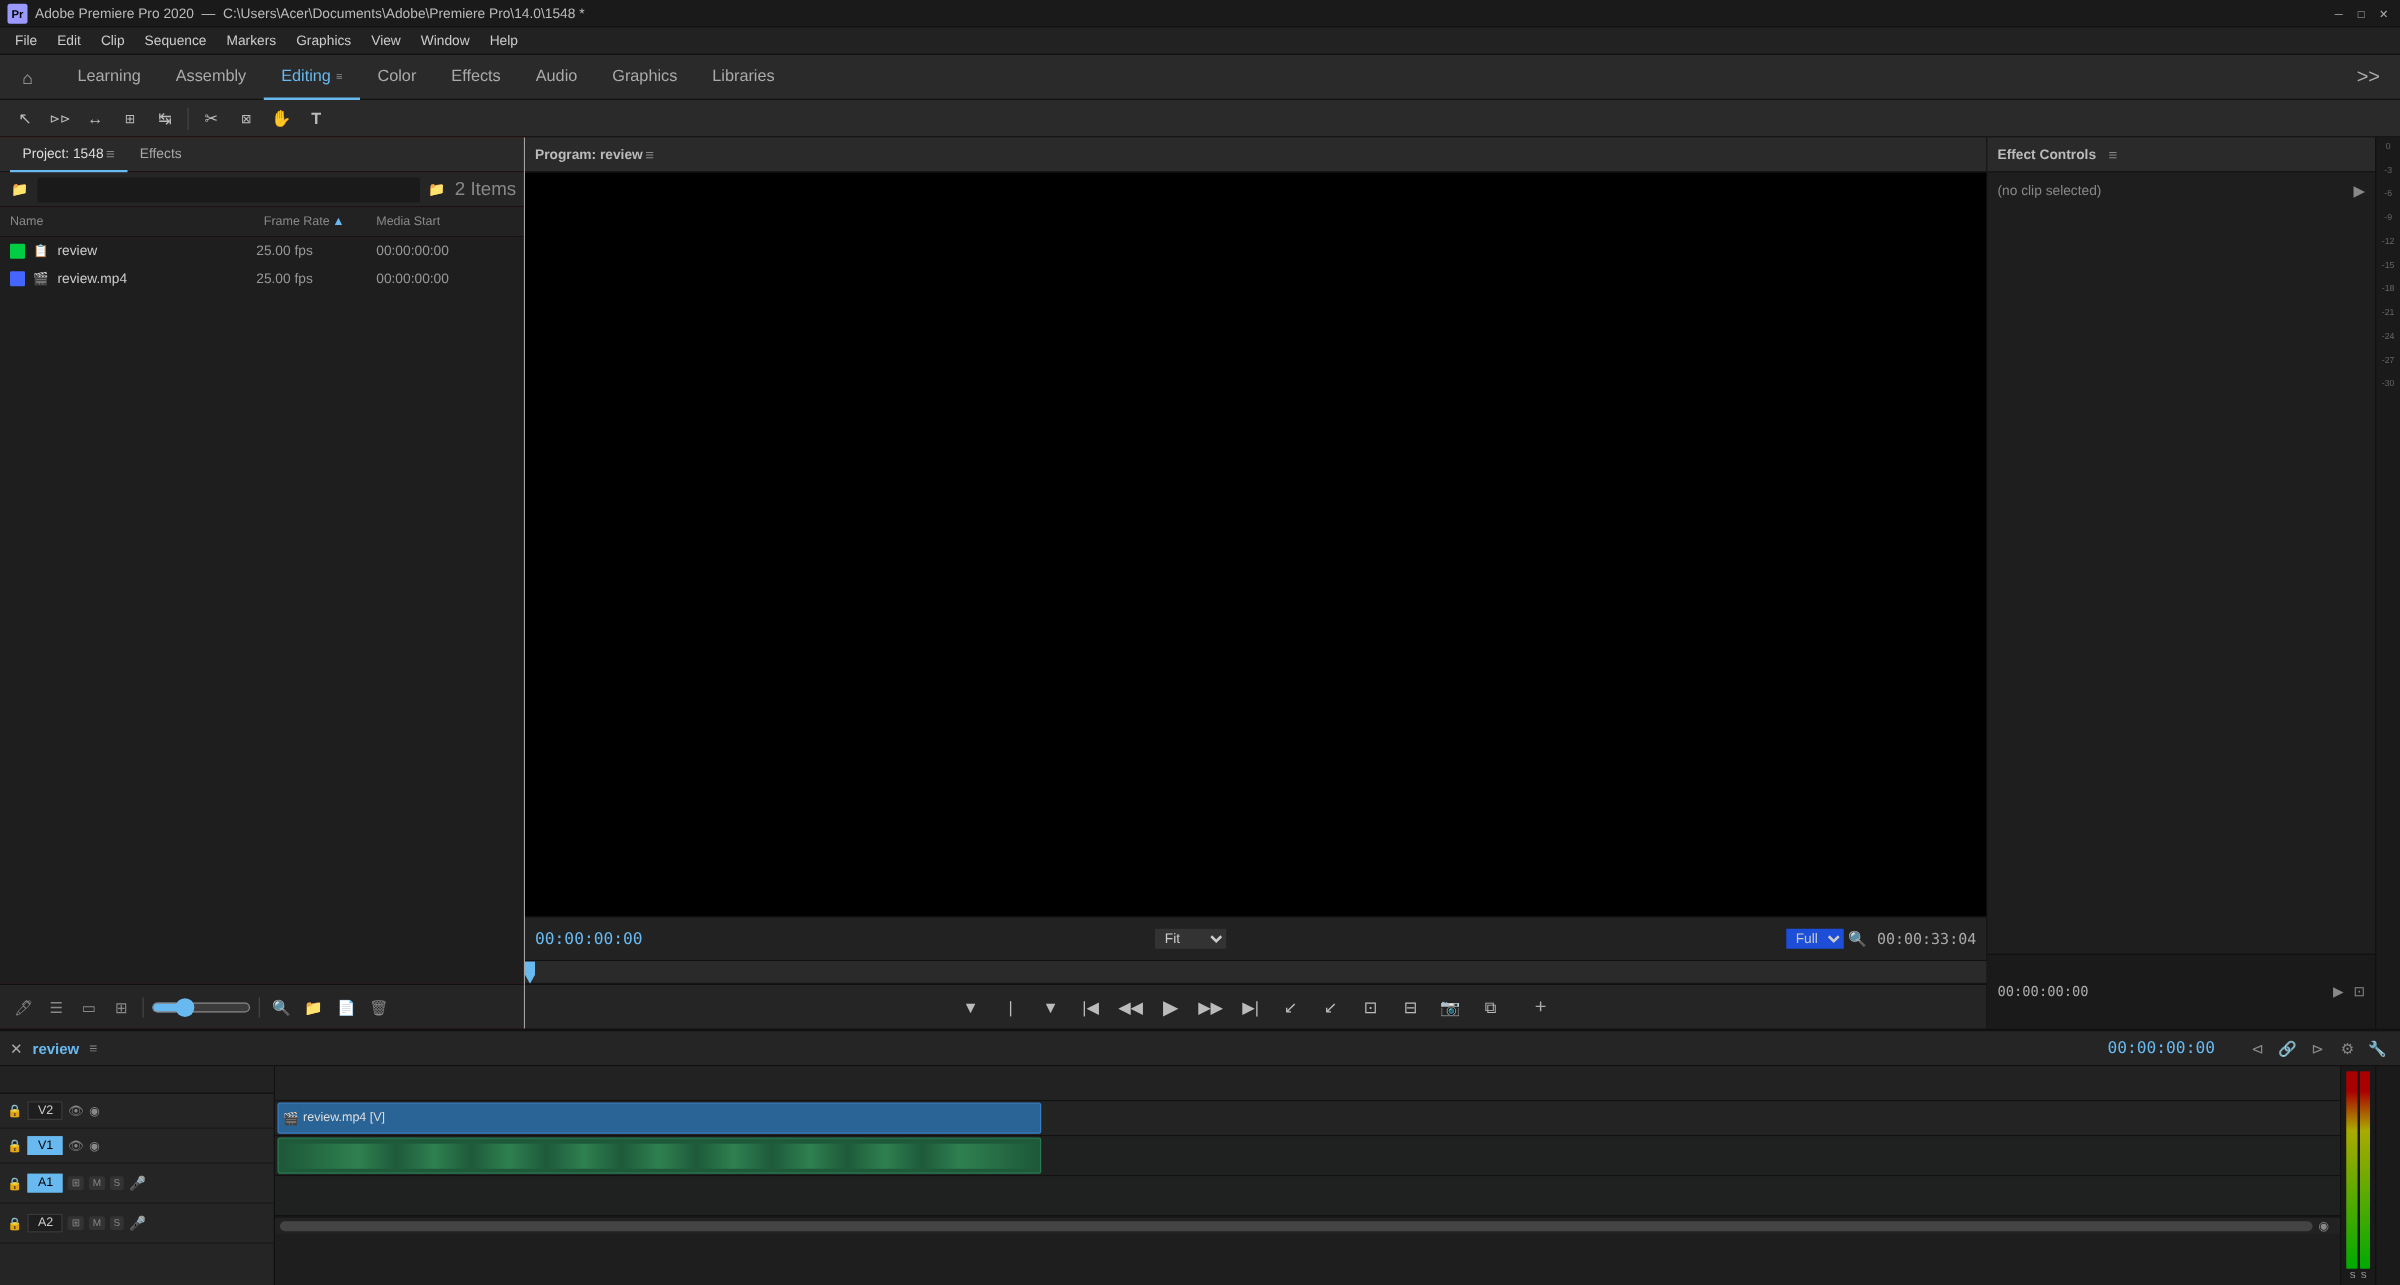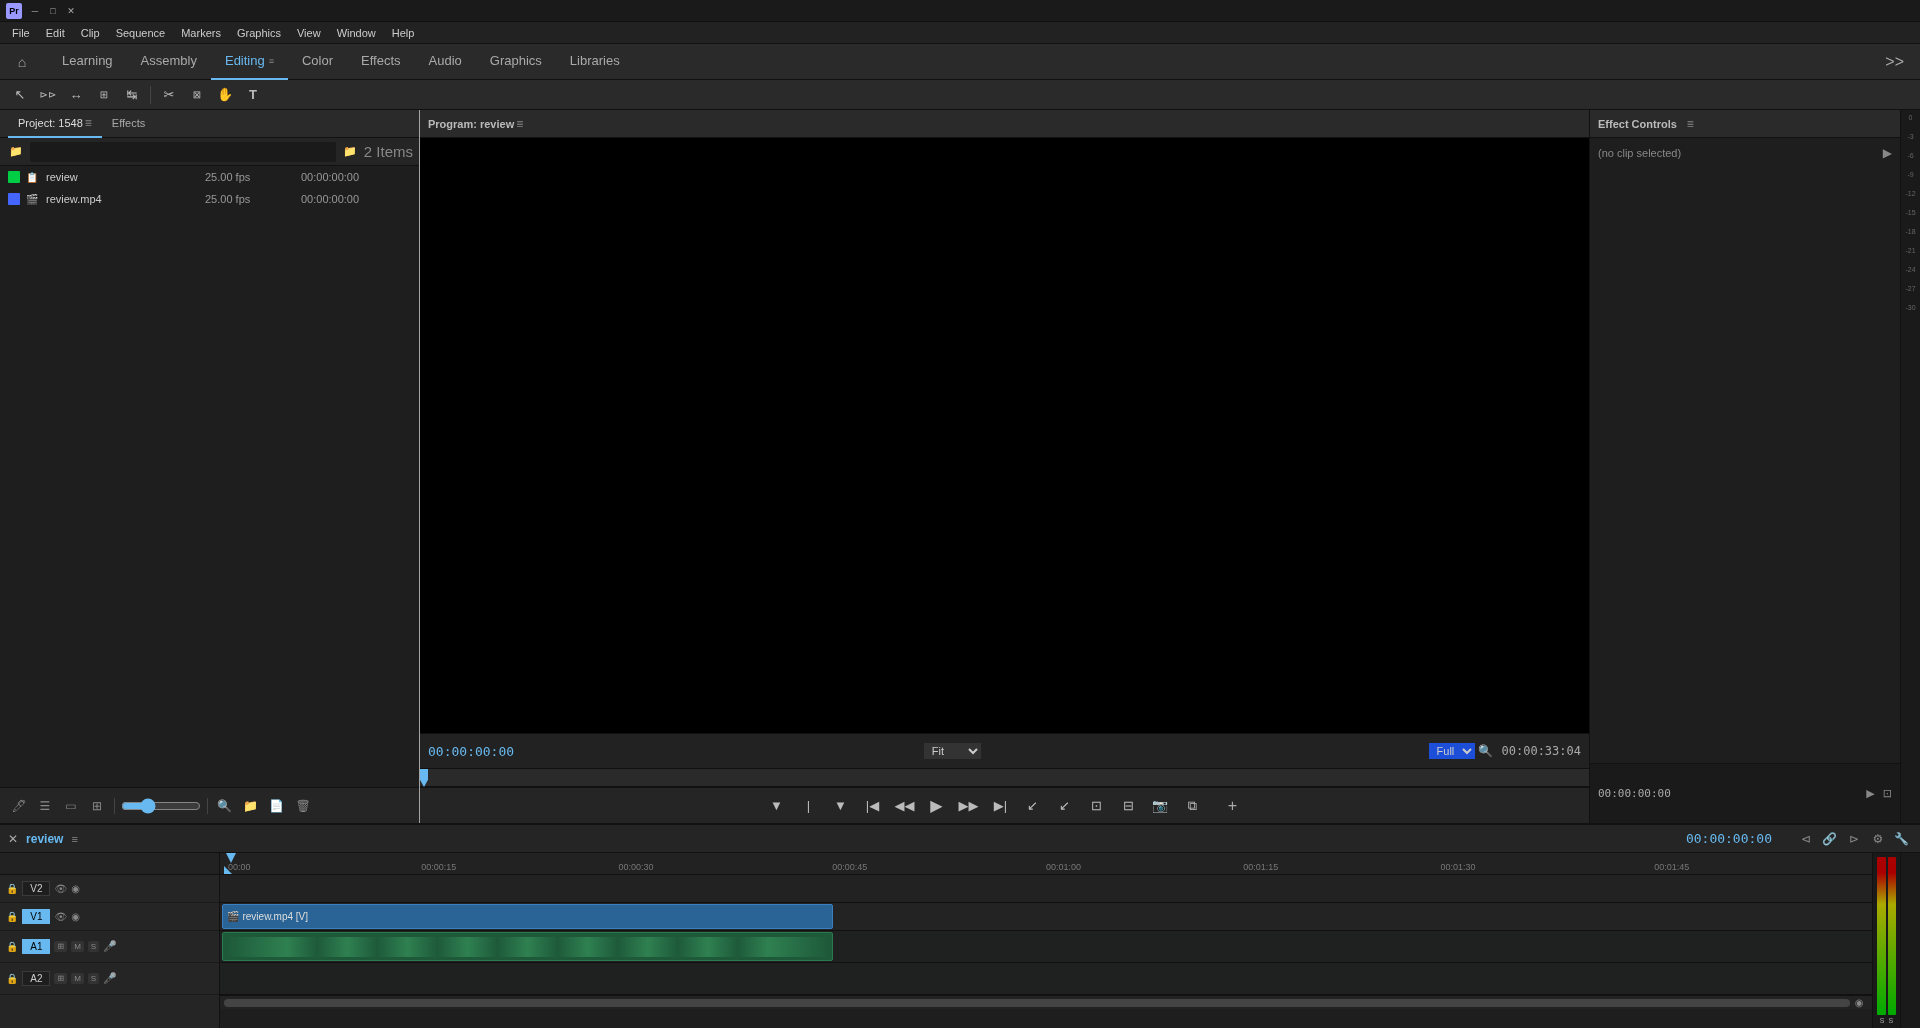--- a/index.html
+++ b/index.html
@@ -580,20 +580,25 @@
       display: flex;
       flex: 1;
       min-height: 0;
     }
   </style>
 </head>
 <body>
 
 <div id="title-bar">
   <span class="app-icon">Pr</span>
+  <span class="title-text">
+    <span>Adobe Premiere Pro 2020</span>
+    &nbsp;—&nbsp;
+    <span>C:\Users\Acer\Documents\Adobe\Premiere Pro\14.0\1548 *</span>
+  </span>
   <div class="win-controls">
     <button class="win-btn">─</button>
     <button class="win-btn">□</button>
     <button class="win-btn close">✕</button>
   </div>
 </div>
 
 <div id="menu-bar">
   <span class="menu-item">File</span>
   <span class="menu-item">Edit</span>
@@ -647,20 +652,32 @@
           <div class="panel-tab">
             <span>Effects</span>
           </div>
         </div>
       </div>
       <div class="project-toolbar">
         <div class="proj-icon-btn">📁</div>
         <input class="proj-search" type="text" placeholder="" style="">
         <div class="proj-icon-btn">📁</div>
         <span class="proj-count">2 Items</span>
+      </div>
+      <div class="project-list-header">
+        <div class="list-col name">
+          <span>Name</span>
+        </div>
+        <div class="list-col fps">
+          <span>Frame Rate</span>
+          <span style="color:#68b9f0;">▲</span>
+        </div>
+        <div class="list-col start">
+          <span>Media Start</span>
+        </div>
       </div>
       <div class="project-items">
         <div class="project-item">
           <div class="item-color-box" style="background:#00cc44;"></div>
           <div class="item-icon">📋</div>
           <span class="item-name">review</span>
           <span class="item-fps">25.00 fps</span>
           <span class="item-start">00:00:00:00</span>
         </div>
         <div class="project-item">
@@ -819,34 +836,20 @@
           <div class="track-name-box">A2</div>
           <span class="track-sync">⊞</span>
           <span class="track-mute">M</span>
           <span class="track-solo">S</span>
           <span class="track-mic">🎤</span>
         </div>
       </div>
 
       <div id="timeline-tracks">
 
-        <div class="tl-ruler">
-          <div style="position:relative; width:100%; height:100%;">
-            <div class="tl-playhead-arrow" style="left:2px;"></div>
-            <div class="tl-in-point"></div>
-            <span class="tl-mark" style="left:4px; bottom:2px;">00:00</span>
-            <span class="tl-mark" style="left:12%; bottom:2px;">00:00:15</span>
-            <span class="tl-mark" style="left:24%; bottom:2px;">00:00:30</span>
-            <span class="tl-mark" style="left:37%; bottom:2px;">00:00:45</span>
-            <span class="tl-mark" style="left:50%; bottom:2px;">00:01:00</span>
-            <span class="tl-mark" style="left:62%; bottom:2px;">00:01:15</span>
-            <span class="tl-mark" style="left:74%; bottom:2px;">00:01:30</span>
-            <span class="tl-mark" style="left:87%; bottom:2px;">00:01:45</span>
-          </div>
-        </div>
 
         <div class="tl-track-row v2">
           
         </div>
 
         <div class="tl-track-row">
           <div class="tl-clip" style="left:2px; width:37%; background:#2a6496; border-color:#3a7fc1;">
             <span class="tl-clip-icon">🎬</span>
             <span class="tl-clip-label">review.mp4 [V]</span>
           </div>

